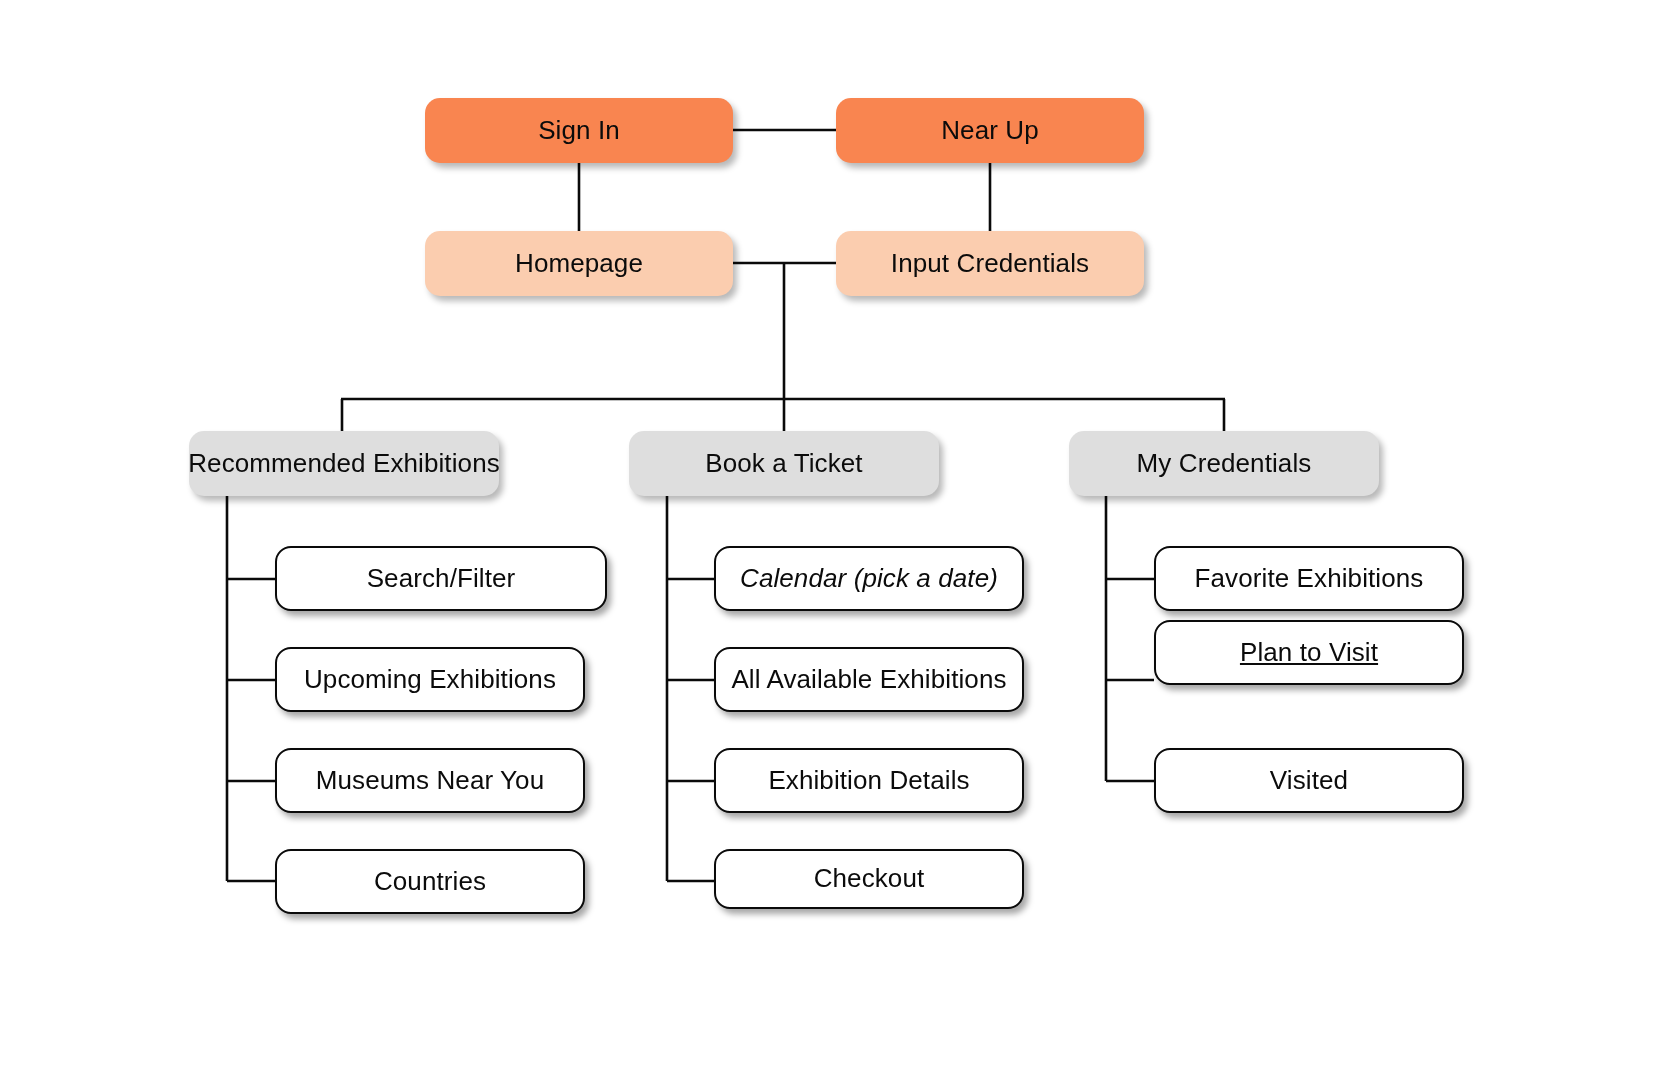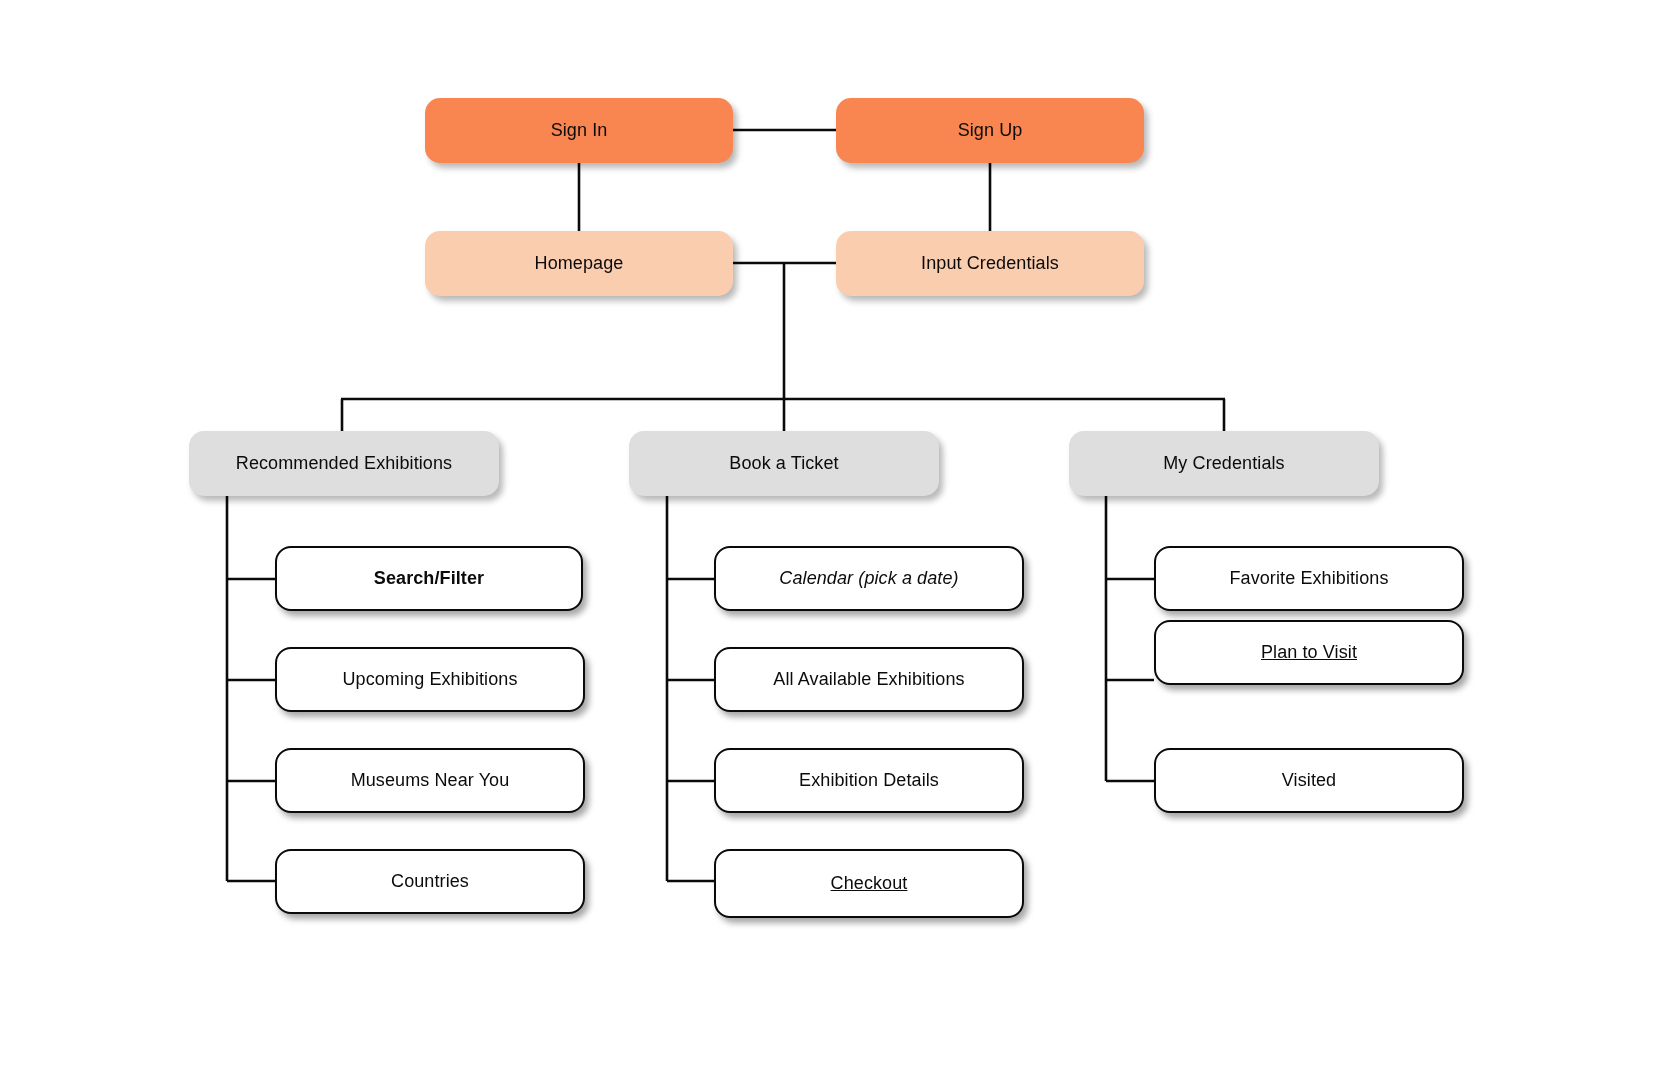--- a/index.html
+++ b/index.html
@@ -28,21 +28,21 @@
     pointer-events: none;
   }
   .node {
     position: absolute;
     box-sizing: border-box;
     display: flex;
     align-items: center;
     justify-content: center;
     text-align: center;
     color: #0b0b0b;
-    font-size: 18px;
+    font-size: 26px;
     line-height: 1.2;
     letter-spacing: 0.1px;
     border-radius: 15px;
     white-space: nowrap;
   }
   .node.level1 {
     background: #F98550;
     border: none;
     box-shadow: 4px 5px 6px rgba(0,0,0,0.28);
   }
@@ -100,36 +100,36 @@
       <line x1="667" y1="881" x2="714" y2="881"></line>
 
       <line x1="1106" y1="496" x2="1106" y2="781"></line>
       <line x1="1106" y1="579" x2="1154" y2="579"></line>
       <line x1="1106" y1="680" x2="1154" y2="680"></line>
       <line x1="1106" y1="781" x2="1154" y2="781"></line>
     </g>
   </svg>
 
   <div class="node level1" style="left:425px; top:98px; width:308px; height:65px;">Sign In</div>
-  <div class="node level1" style="left:836px; top:98px; width:308px; height:65px;">Sign Up</div>
+  <div class="node level1" style="left:836px; top:98px; width:308px; height:65px;">Near Up</div>
 
   <div class="node level2" style="left:425px; top:231px; width:308px; height:65px;">Homepage</div>
   <div class="node level2" style="left:836px; top:231px; width:308px; height:65px;">Input Credentials</div>
 
   <div class="node level3" style="left:189px; top:431px; width:310px; height:65px;">Recommended Exhibitions</div>
   <div class="node level3" style="left:629px; top:431px; width:310px; height:65px;">Book a Ticket</div>
   <div class="node level3" style="left:1069px; top:431px; width:310px; height:65px;">My Credentials</div>
 
-  <div class="node leaf" style="left:275px; top:546px; width:308px; height:65px;font-weight:bold;">Search/Filter</div>
+  <div class="node leaf" style="left:275px; top:546px; width:332px; height:65px;">Search/Filter</div>
   <div class="node leaf" style="left:275px; top:647px; width:310px; height:65px;">Upcoming Exhibitions</div>
   <div class="node leaf" style="left:275px; top:748px; width:310px; height:65px;">Museums Near You</div>
   <div class="node leaf" style="left:275px; top:849px; width:310px; height:65px;">Countries</div>
 
   <div class="node leaf" style="left:714px; top:546px; width:310px; height:65px;font-style:italic;">Calendar (pick a date)</div>
   <div class="node leaf" style="left:714px; top:647px; width:310px; height:65px;">All Available Exhibitions</div>
   <div class="node leaf" style="left:714px; top:748px; width:310px; height:65px;">Exhibition Details</div>
-  <div class="node leaf" style="left:714px; top:849px; width:310px; height:69px;text-decoration:underline;">Checkout</div>
+  <div class="node leaf" style="left:714px; top:849px; width:310px; height:60px;">Checkout</div>
 
   <div class="node leaf" style="left:1154px; top:546px; width:310px; height:65px;">Favorite Exhibitions</div>
   <div class="node leaf" style="left:1154px; top:620px; width:310px; height:65px;text-decoration:underline;">Plan to Visit</div>
   <div class="node leaf" style="left:1154px; top:748px; width:310px; height:65px;">Visited</div>
 
 </div>
 
 </body></html>

